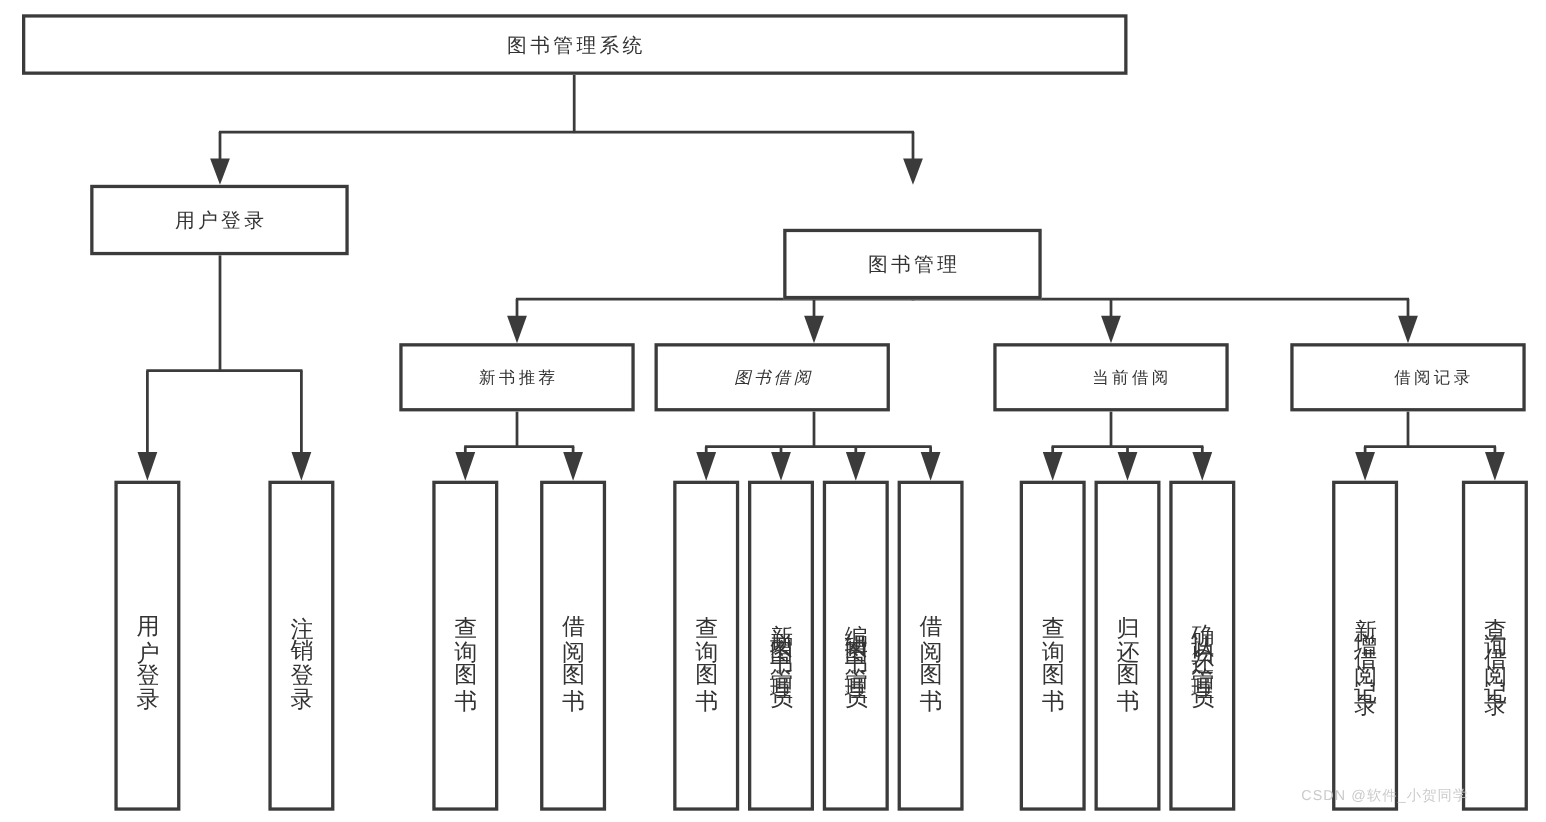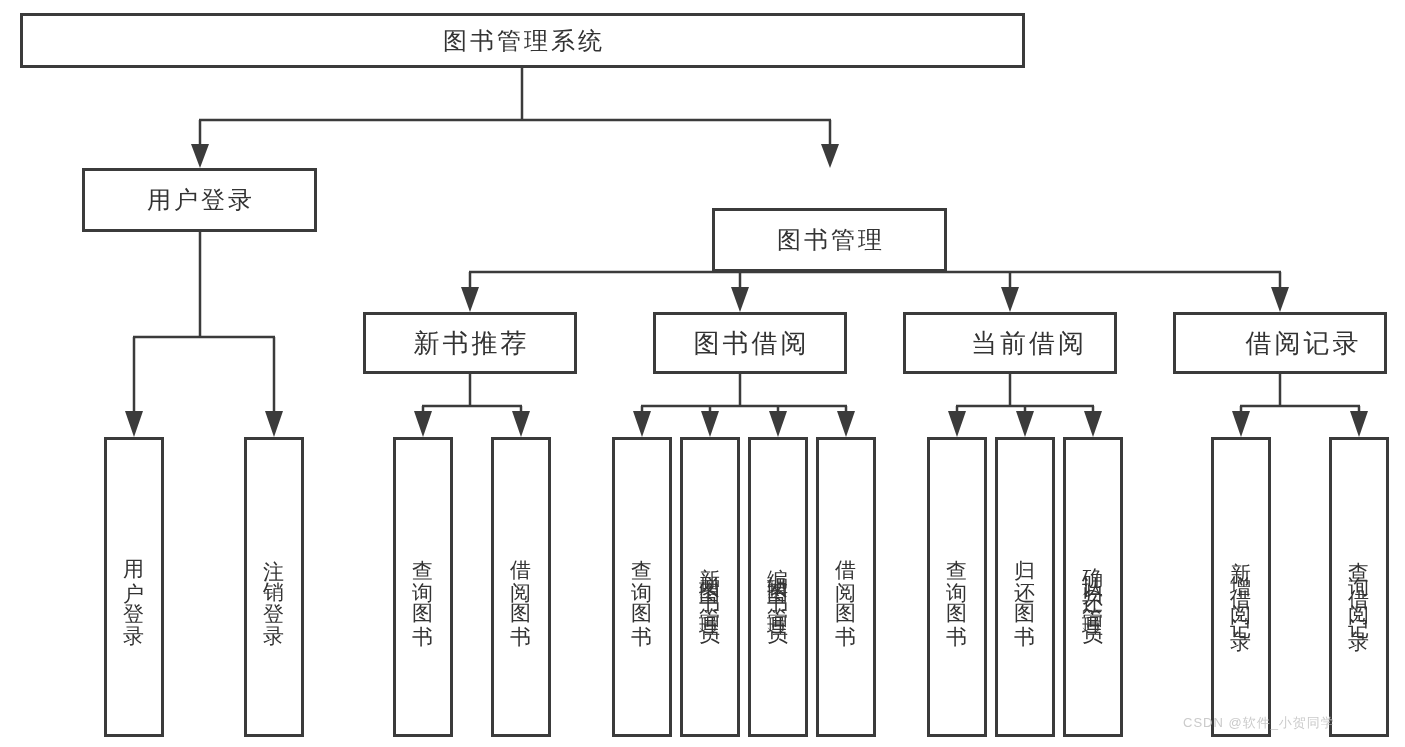--- a/index.html
+++ b/index.html
@@ -5,22 +5,22 @@
   html,body{margin:0;padding:0;background:#ffffff;}
   .stage{
     position:relative;width:1405px;height:747px;background:#ffffff;overflow:hidden;
     font-family:"Liberation Sans","DejaVu Sans",sans-serif;color:#333333;
   }
   svg.wires{position:absolute;left:0;top:0;width:1405px;height:747px;display:block;}
   .box{
     position:absolute;box-sizing:border-box;background:#ffffff;
     border:3px solid #3b3b3b;display:flex;align-items:center;justify-content:center;
   }
-  .hbox span{font-size:24px;letter-spacing:3px;padding-left:3px;white-space:nowrap;color:#333333;}
-  .l3 span{font-size:26px;}
+  .hbox span{font-size:18px;letter-spacing:3px;padding-left:3px;white-space:nowrap;color:#333333;}
+  .l3 span{font-size:15px;}
   .vbox span{
     writing-mode:vertical-rl;text-orientation:mixed;
     font-size:21px;line-height:1;color:#333333;white-space:nowrap;
   }
   .ls4 span{letter-spacing:22px;}
   .ls6 span{letter-spacing:14px;}
   .ls9 span{letter-spacing:8px;}
   .watermark{
     position:absolute;left:1183px;top:714px;width:222px;
     font-size:13px;color:#cbcbcb;letter-spacing:1px;white-space:nowrap;z-index:5;
@@ -114,21 +114,21 @@
   <div class="box hbox" style="left:82px;top:168px;width:235px;height:64px;">
     <span>用户登录</span>
   </div>
   <div class="box hbox" style="left:712px;top:168px;width:235px;height:64px;margin-top:40px;">
     <span>图书管理</span>
   </div>
 
   <div class="box hbox l3" style="left:363px;top:312px;width:214px;height:62px;">
     <span>新书推荐</span>
   </div>
-  <div class="box hbox l3" style="left:653px;top:312px;width:194px;height:62px;">
+  <div class="box hbox l3" style="left:595px;top:312px;width:214px;height:62px;font-style:italic;">
     <span>图书借阅</span>
   </div>
   <div class="box hbox l3" style="left:903px;top:312px;width:214px;height:62px;padding-left:35px;">
     <span>当前借阅</span>
   </div>
   <div class="box hbox l3" style="left:1173px;top:312px;width:214px;height:62px;padding-left:44px;">
     <span>借阅记录</span>
   </div>
 
   <div class="box vbox ls4" style="left:104px;top:437px;width:60px;height:300px;">

